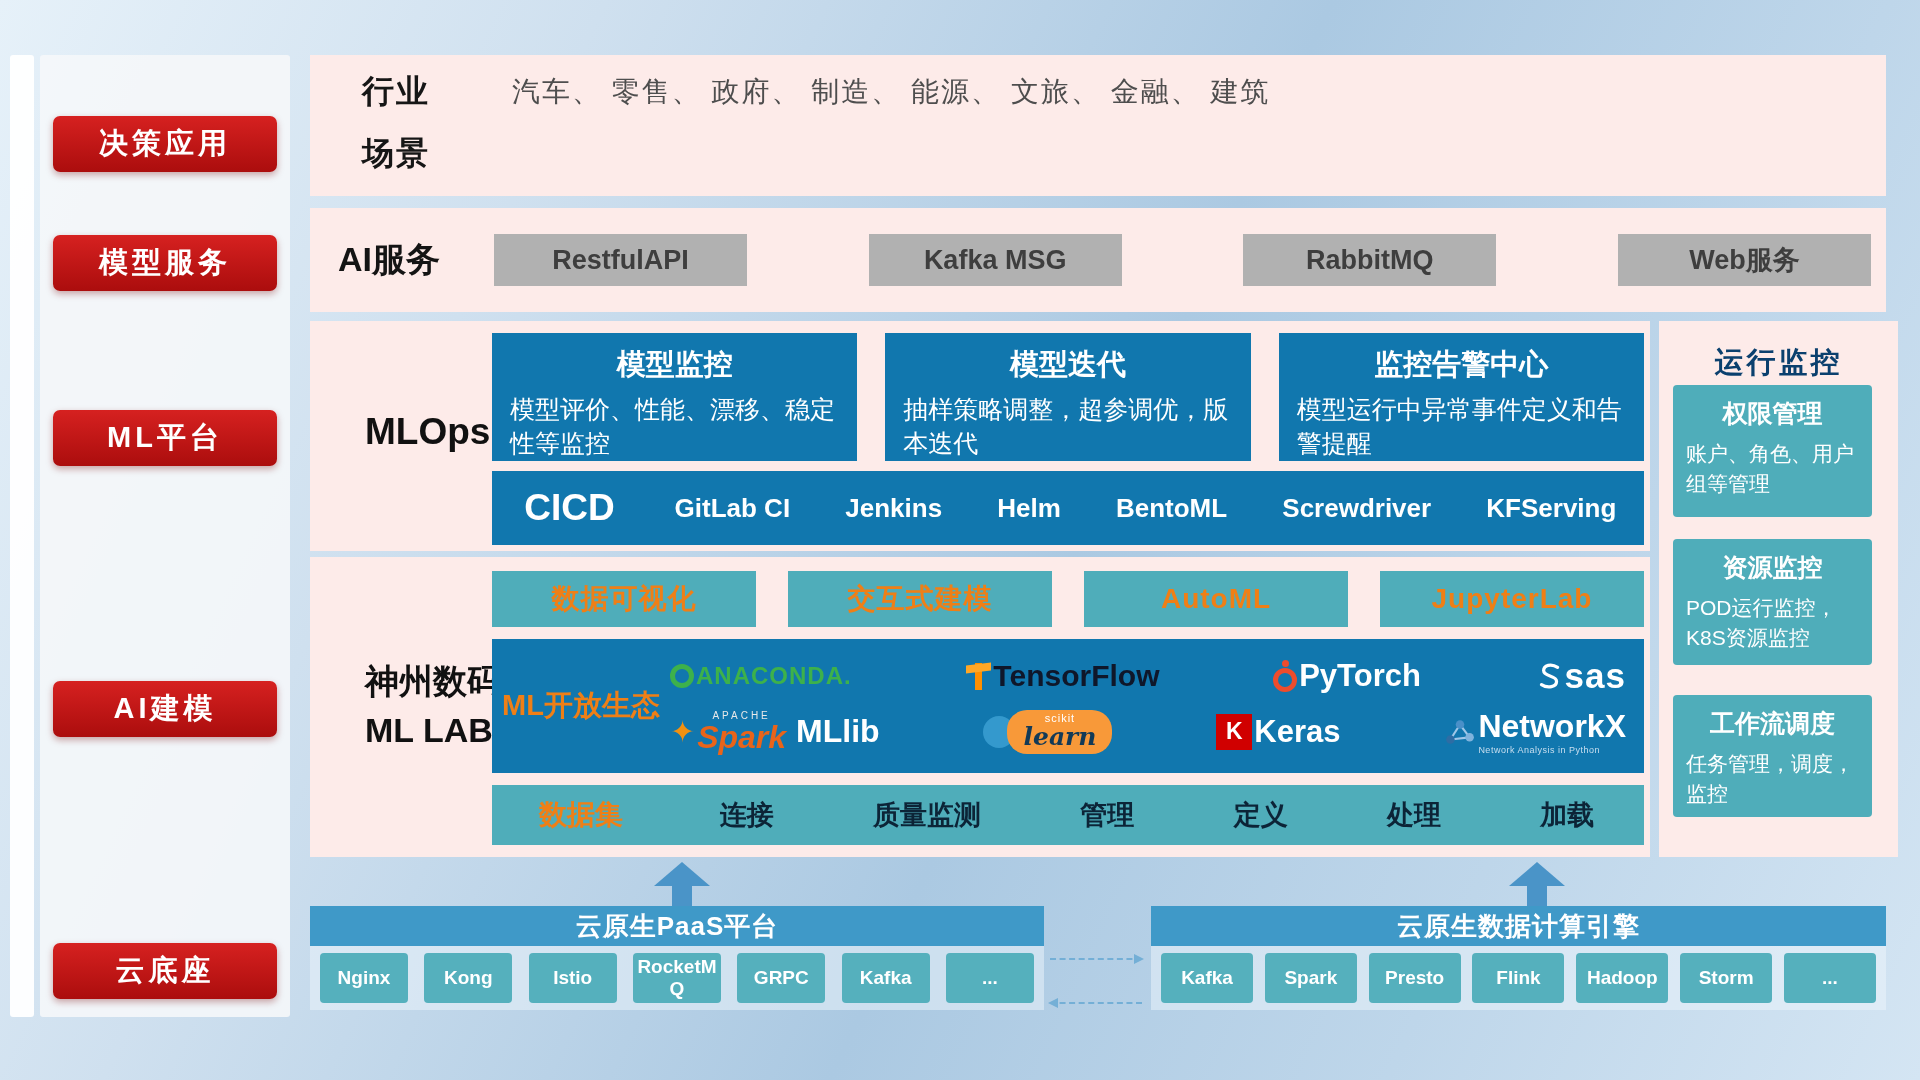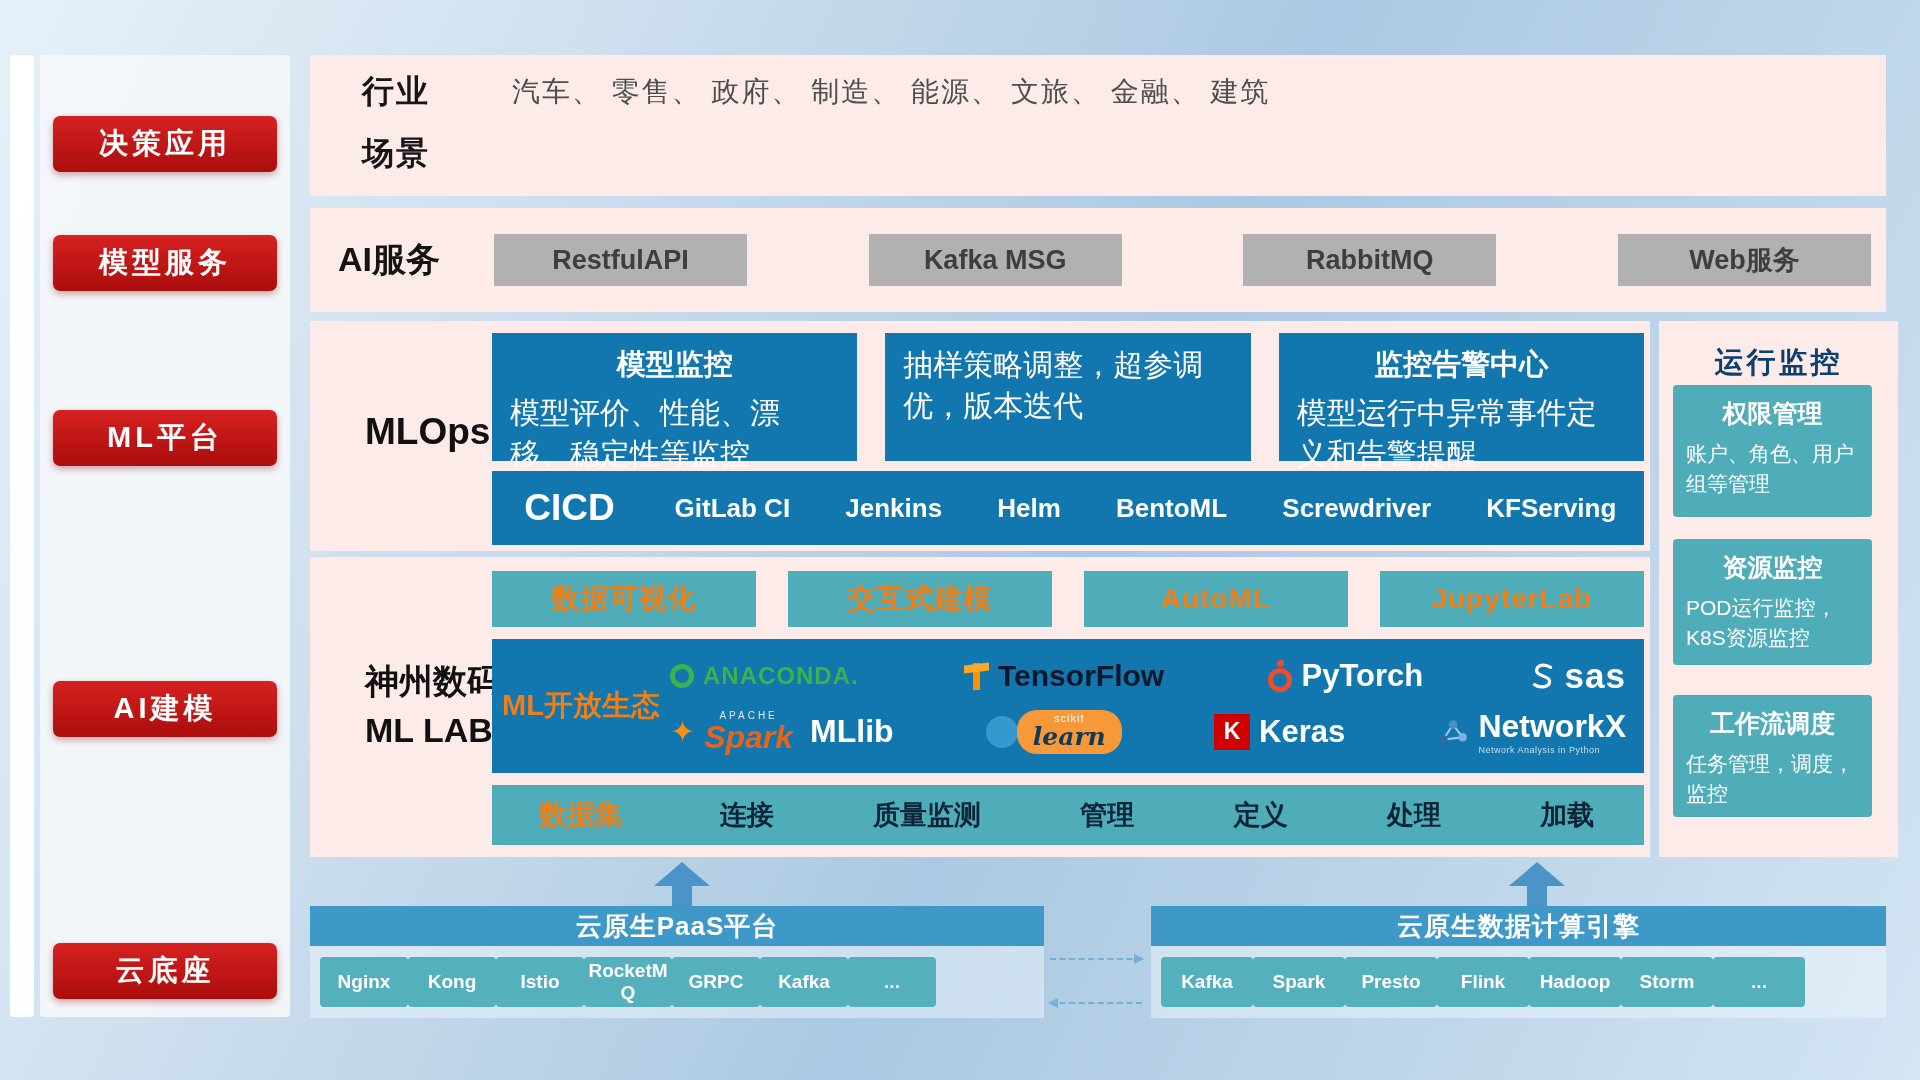--- a/index.html
+++ b/index.html
@@ -28,57 +28,57 @@
   .ai-label{width:184px;padding-left:28px;font-size:34px;font-weight:bold;color:#141414}
   .ai-btns{flex:1;display:flex;justify-content:space-between;padding-right:15px}
   .gray-btn{width:253px;height:52px;background:#b1b1b1;color:#3e3e3e;font-weight:bold;font-size:27px;
     display:flex;align-items:center;justify-content:center}
 
   .sec-mlops{left:310px;top:321px;width:1340px;height:230px}
   .mlops-label{position:absolute;left:55px;top:90px;font-size:37px;font-weight:bold;color:#111}
   .mlops-cards{position:absolute;left:182px;top:12px;width:1152px;display:flex;gap:28px}
   .mlops-card{flex:1;height:128px;background:#1177ae;color:#fff;padding:12px 18px}
   .mlops-card h3{font-size:29px;text-align:center;margin-bottom:8px;font-weight:bold}
-  .mlops-card p{font-size:30px;line-height:1.35}
+  .mlops-card p{font-size:25px;line-height:1.35}
   .cicd{position:absolute;left:182px;top:150px;width:1152px;height:74px;background:#1177ae;
     display:flex;align-items:center;color:#fff}
   .cicd-label{width:155px;text-align:center;font-size:37px;font-weight:bold}
   .cicd-items{flex:1;display:flex;justify-content:space-around;align-items:center;font-size:26px;font-weight:bold}
 
   .sec-mllab{left:310px;top:557px;width:1340px;height:300px}
   .mllab-label{position:absolute;left:55px;top:100px;font-size:34px;font-weight:bold;color:#111;line-height:1.45}
   .features{position:absolute;left:182px;top:14px;width:1152px;display:flex;justify-content:space-between}
   .feature-btn{width:264px;height:56px;background:#4fadba;color:#ef7f16;font-size:28px;font-weight:bold;
     display:flex;align-items:center;justify-content:center;letter-spacing:1px}
   .eco{position:absolute;left:182px;top:82px;width:1152px;height:134px;background:#1177ae;
     display:flex;align-items:center;color:#fff}
   .eco-label{width:178px;text-align:center;font-size:29px;font-weight:bold;color:#ef7f16}
   .eco-grid{flex:1;display:flex;flex-direction:column;justify-content:center;gap:12px;padding-right:18px}
   .eco-row{display:flex;align-items:center;justify-content:space-between}
-  .logo{display:flex;align-items:center;gap:9px}
+  .logo{display:flex;align-items:center;gap:2px}
   .dataset{position:absolute;left:182px;top:228px;width:1152px;height:60px;background:#4fadba;
     display:flex;align-items:center}
   .dataset-label{width:178px;text-align:center;font-size:28px;font-weight:bold;color:#ef7f16}
   .dataset-items{flex:1;display:flex;justify-content:space-around;align-items:center;
     font-size:27px;color:#0c2437;font-weight:600}
 
   
   .monitor{position:absolute;left:1659px;top:321px;width:239px;height:536px;background:#fdebe9}
   .monitor-title{text-align:center;margin-top:22px;font-size:29px;font-weight:bold;color:#0b406e;letter-spacing:3px}
   .mon-card{position:absolute;left:14px;width:199px;background:#4fadba;border-radius:4px;color:#fff;padding:12px 13px}
   .mon-card h4{text-align:center;font-size:25px;margin-bottom:9px;font-weight:bold}
   .mon-card p{font-size:21px;line-height:1.45}
   .mc1{top:64px;height:132px}.mc2{top:218px;height:126px}.mc3{top:374px;height:122px}
 
   
   .bar-header{position:absolute;height:40px;background:#3f99c8;color:#fff;font-size:26px;font-weight:bold;
     display:flex;align-items:center;justify-content:center;letter-spacing:1px}
   .bh-paas{left:310px;top:906px;width:734px}
   .bh-eng{left:1151px;top:906px;width:735px}
-  .chip-row{position:absolute;top:946px;height:72px;display:flex;align-items:center;
+  .chip-row{position:absolute;top:946px;height:64px;display:flex;align-items:center;justify-content:space-between;
     padding:2px 10px;background:rgba(238,246,252,.5)}
   .cr-paas{left:310px;width:734px}
   .cr-eng{left:1151px;width:735px}
   .chip{width:88px;height:50px;background:#55b0bd;border-radius:4px;color:#fff;font-size:19px;font-weight:bold;
     display:flex;align-items:center;justify-content:center;text-align:center;word-break:break-all;
     line-height:1.15;padding:0 4px;flex:0 0 auto}
   .cr-eng .chip{width:92px}
 
   
   .up-arrow{position:absolute;width:56px;height:44px;top:862px}
@@ -154,20 +154,21 @@
   </div>
 
   <div class="pink sec-mlops">
     <div class="mlops-label">MLOps</div>
     <div class="mlops-cards">
       <div class="mlops-card">
         <h3>模型监控</h3>
         <p>模型评价、性能、漂移、稳定性等监控</p>
       </div>
       <div class="mlops-card">
+        <h3>模型迭代</h3>
         <p>抽样策略调整，超参调优，版本迭代</p>
       </div>
       <div class="mlops-card">
         <h3>监控告警中心</h3>
         <p>模型运行中异常事件定义和告警提醒</p>
       </div>
     </div>
     <div class="cicd">
       <span class="cicd-label">CICD</span>
       <div class="cicd-items">

